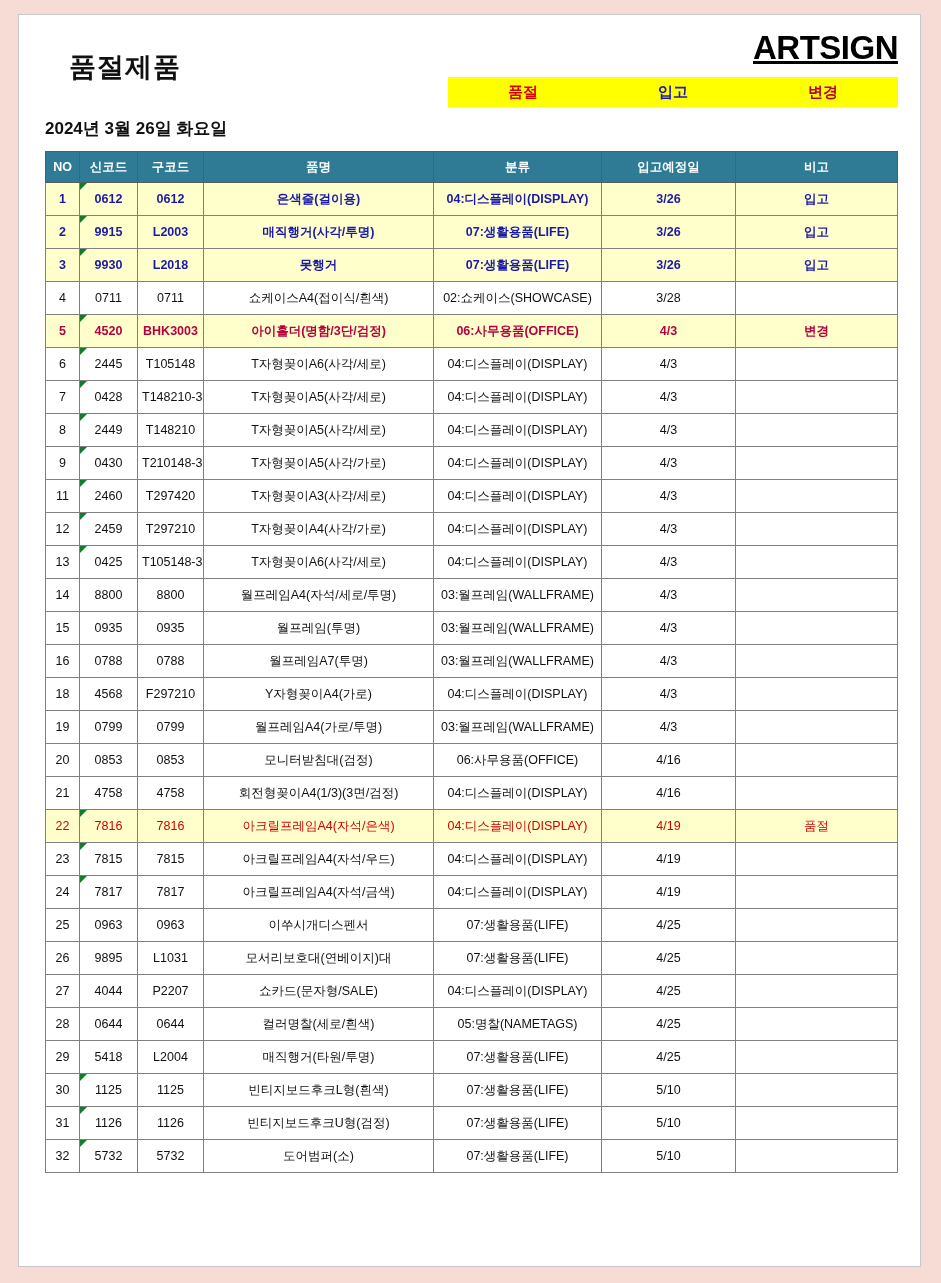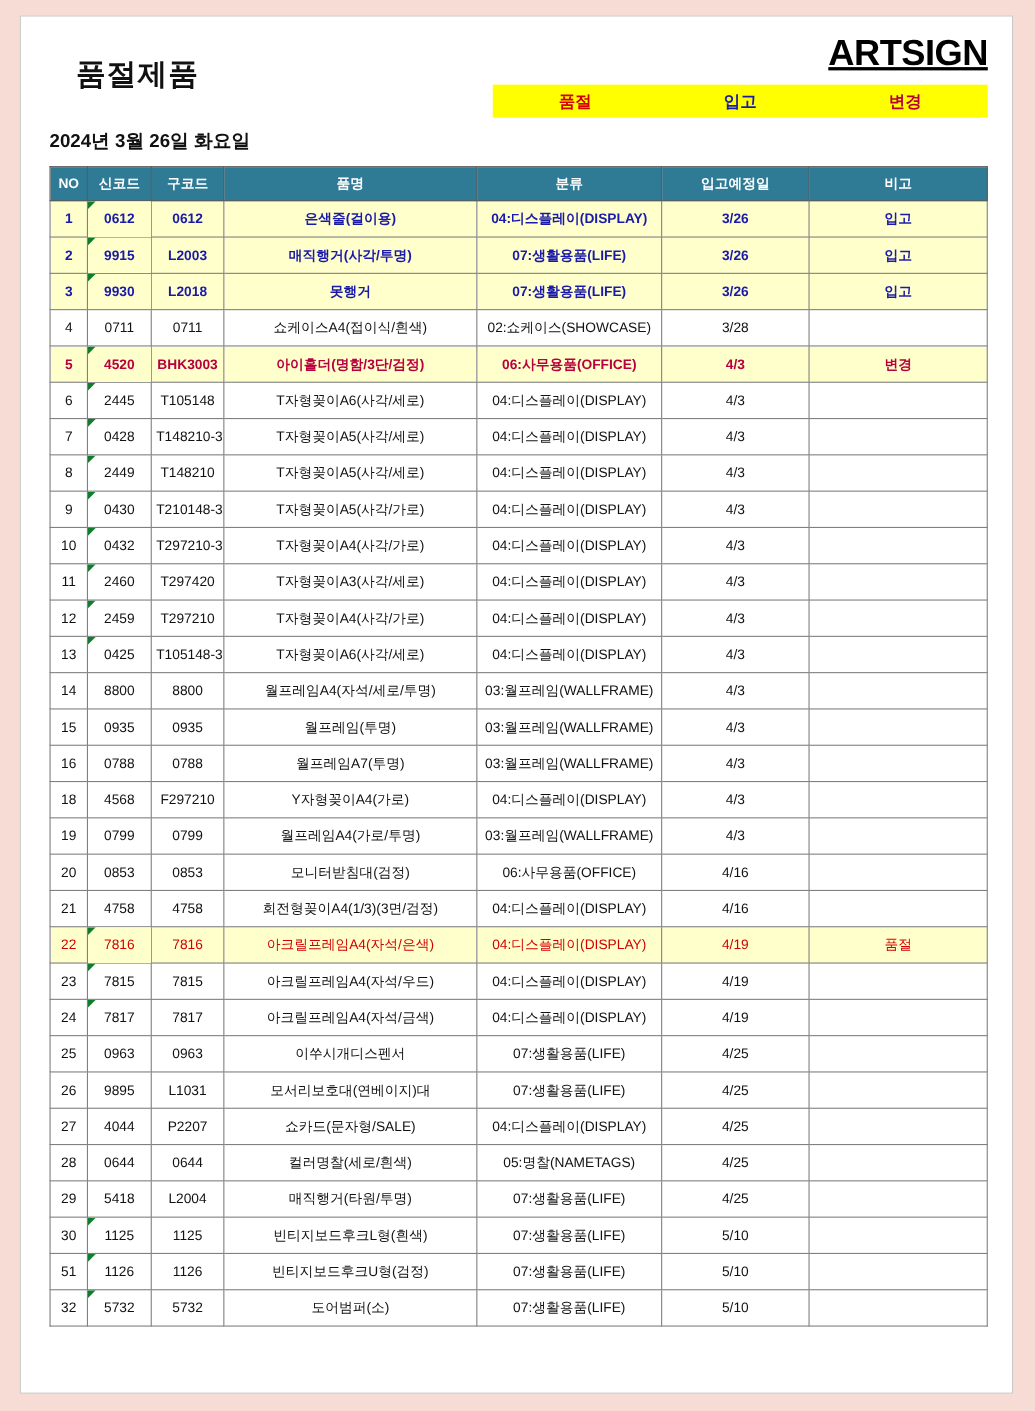--- a/index.html
+++ b/index.html
@@ -243,29 +243,20 @@
         <tr>
           <td>9</td>
           <td class="code-cell"><span class="mark"></span><span>0430</span></td>
           <td>T210148-3</td>
           <td class="name">T자형꽂이A5(사각/가로)</td>
           <td class="cat">04:디스플레이(DISPLAY)</td>
           <td>4/3</td>
           <td></td>
         </tr>
         <tr>
-          <td>10</td>
-          <td class="code-cell"><span class="mark"></span><span>0432</span></td>
-          <td>T297210-3</td>
-          <td class="name">T자형꽂이A4(사각/가로)</td>
-          <td class="cat">04:디스플레이(DISPLAY)</td>
-          <td>4/3</td>
-          <td></td>
-        </tr>
-        <tr>
           <td>11</td>
           <td class="code-cell"><span class="mark"></span><span>2460</span></td>
           <td>T297420</td>
           <td class="name">T자형꽂이A3(사각/세로)</td>
           <td class="cat">04:디스플레이(DISPLAY)</td>
           <td>4/3</td>
           <td></td>
         </tr>
         <tr>
           <td>12</td>
@@ -423,21 +414,21 @@
         <tr>
           <td>30</td>
           <td class="code-cell"><span class="mark"></span><span>1125</span></td>
           <td>1125</td>
           <td class="name">빈티지보드후크L형(흰색)</td>
           <td class="cat">07:생활용품(LIFE)</td>
           <td>5/10</td>
           <td></td>
         </tr>
         <tr>
-          <td>51</td>
+          <td>31</td>
           <td class="code-cell"><span class="mark"></span><span>1126</span></td>
           <td>1126</td>
           <td class="name">빈티지보드후크U형(검정)</td>
           <td class="cat">07:생활용품(LIFE)</td>
           <td>5/10</td>
           <td></td>
         </tr>
         <tr>
           <td>32</td>
           <td class="code-cell"><span class="mark"></span><span>5732</span></td>

